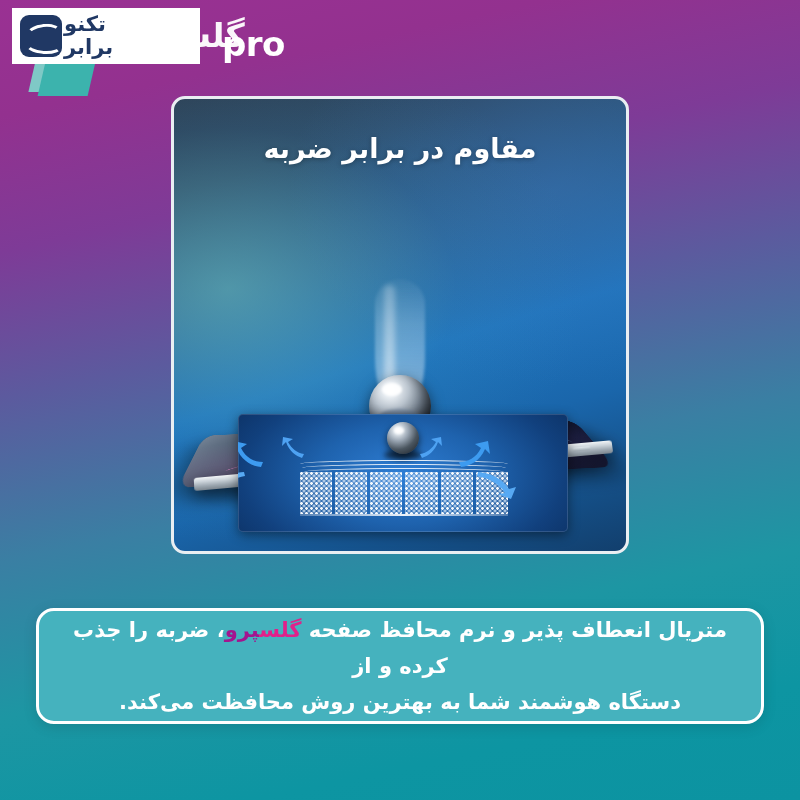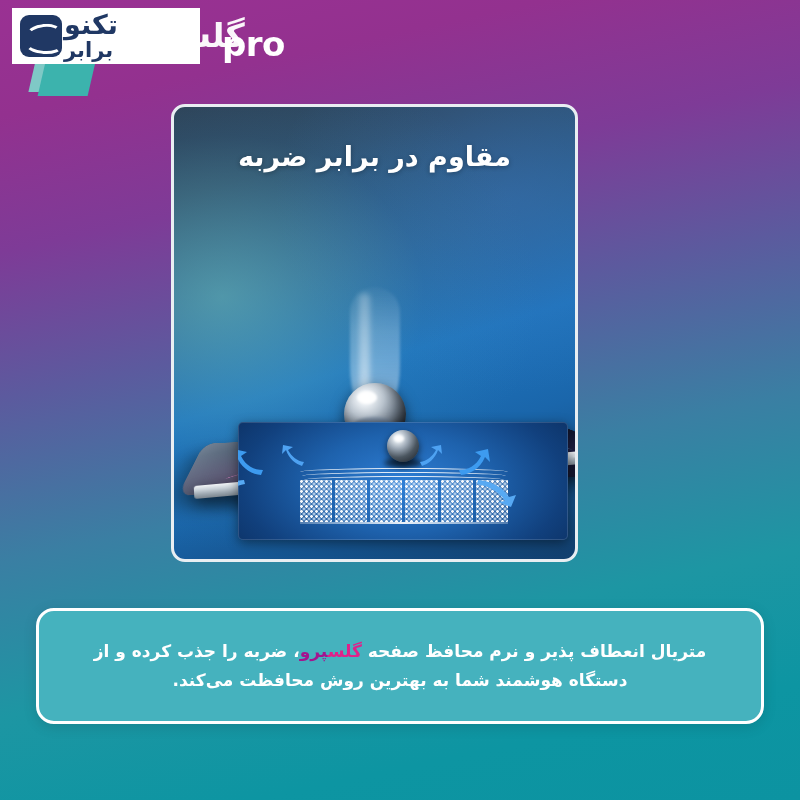--- a/index.html
+++ b/index.html
@@ -52,26 +52,26 @@
   .logo-mark .swoosh-b{
     position:absolute;left:5px;top:20px;width:32px;height:16px;
     border-radius:50%;border-bottom:3.2px solid #ffffff;
     border-left:3.2px solid transparent;border-right:3.2px solid transparent;
     border-top:none;transform:rotate(4deg);
   }
   .logo-text{
     display:flex;flex-direction:column;align-items:flex-end;
     line-height:1.0;margin-right:9px;color:#203864;direction:rtl;
   }
-  .logo-text .l1{font-size:27px;font-weight:700;letter-spacing:.5px;}
+  .logo-text .l1{font-size:21px;font-weight:700;letter-spacing:.5px;}
   .logo-text .l2{font-size:21px;font-weight:700;letter-spacing:.5px;margin-top:2px;}
 
   
   .image-card{
-    position:absolute;left:171px;top:104px;width:407px;height:458px;
+    position:absolute;left:171px;top:96px;width:458px;height:458px;
     border-radius:14px;border:3px solid #e9eef2;box-sizing:border-box;
     overflow:hidden;
     background:
       radial-gradient(120% 85% at 12% 42%, rgba(118,206,196,.50) 0%, rgba(60,150,190,.12) 42%, rgba(0,0,0,0) 66%),
       radial-gradient(95% 70% at 84% 20%, rgba(60,120,190,.42) 0%, rgba(0,0,0,0) 62%),
       linear-gradient(163deg,#2d3e52 0%,#2e4a66 16%,#2a5f90 36%,#1f74bd 55%,#1a66ab 72%,#15528c 86%,#123f6d 100%);
   }
   .scene-head{
     position:absolute;top:34px;left:0;right:0;text-align:center;
     color:#ffffff;font-size:27px;font-weight:700;direction:rtl;
@@ -207,21 +207,21 @@
   
   .caption-card{
     position:absolute;left:36px;top:608px;width:728px;height:116px;
     border-radius:18px;border:3px solid #ffffff;box-sizing:border-box;
     background:#45b2be;
     display:flex;align-items:center;justify-content:center;
     box-shadow:0 3px 14px rgba(0,0,0,.12);
   }
   .caption-text{
     direction:rtl;text-align:center;color:#ffffff;
-    font-size:17px;font-weight:700;line-height:1.72;
+    font-size:21px;font-weight:700;line-height:1.72;
     padding:0 26px;
   }
   .hl{color:#e0218a;}
   .hl2{color:#a3158f;}
 </style>
 </head>
 <body>
 
 <div class="poster">
 

